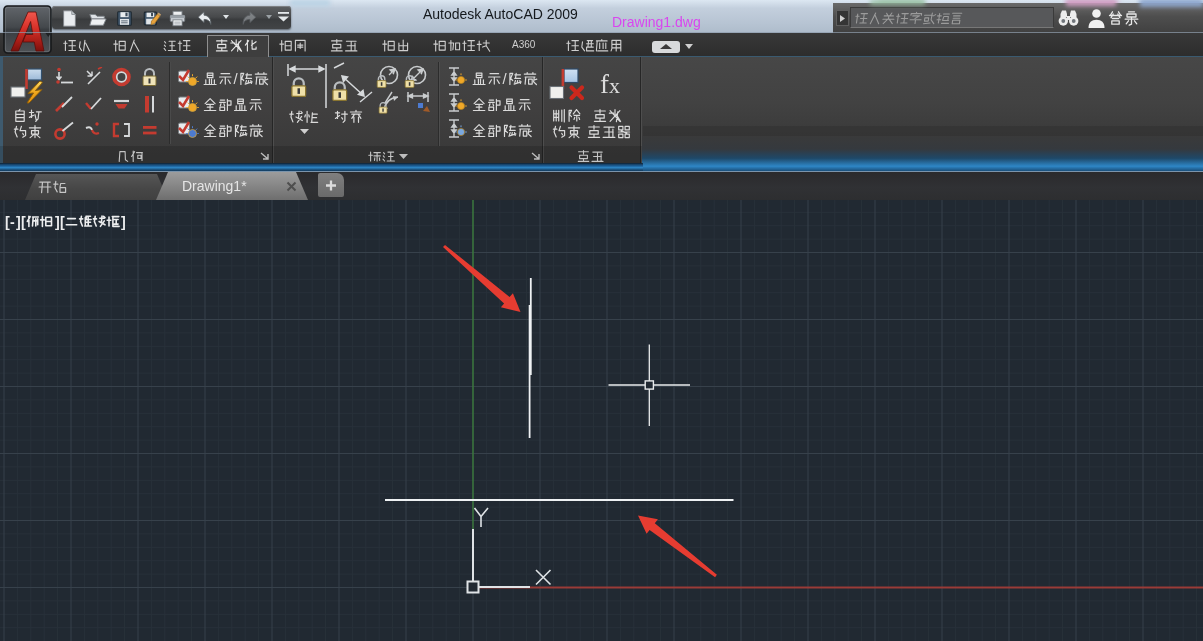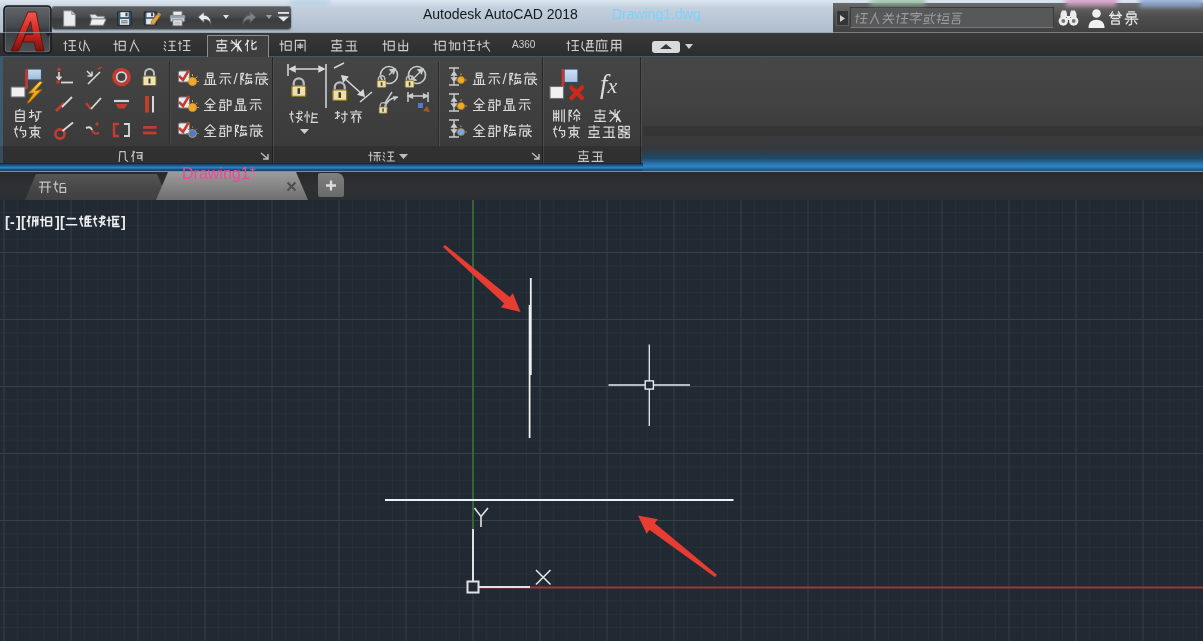--- a/index.html
+++ b/index.html
@@ -3,22 +3,22 @@
 html,body{margin:0;padding:0}
 #root{position:relative;width:1203px;height:641px;overflow:hidden;font-family:"Liberation Sans",sans-serif;background:#2d2d2d}
 .abs{position:absolute}
 </style></head><body>
 <div id="root">
 <div class="abs" style="left:0;top:0;width:1203px;height:33px;background:linear-gradient(180deg,#dce7f2 0%,#c3cfdd 25%,#b7c4d3 70%,#aebccb 100%)"></div>
 <div class="abs" style="left:878px;top:0;width:46px;height:8px;background:#9fc4a8;filter:blur(3px);opacity:.8"></div>
 <div class="abs" style="left:1066px;top:0;width:52px;height:9px;background:#cf9fc0;filter:blur(3px);opacity:.9"></div>
 <div class="abs" style="left:1140px;top:0;width:63px;height:10px;background:#8fa8cf;filter:blur(3px);opacity:.9"></div>
 <div class="abs" style="left:290px;top:0;width:40px;height:6px;background:#b9d2e4;filter:blur(2px)"></div>
-<div class="abs" style="left:423px;top:6px;font-size:14px;color:#14181c">Autodesk AutoCAD 2018</div>
-<div class="abs" style="left:612px;top:6px;font-size:14px;color:#7dd3fc">Drawing1.dwg</div>
+<div class="abs" style="left:423px;top:6px;font-size:14px;color:#14181c">Autodesk AutoCAD 2009</div>
+<div class="abs" style="left:612px;top:14px;font-size:14px;color:#d946ef">Drawing1.dwg</div>
 <div class="abs" style="left:0;top:33px;width:1203px;height:24px;background:linear-gradient(180deg,#383838,#2c2c2c)"></div>
 <div class="abs" style="left:0;top:55.5px;width:1203px;height:2px;background:#3a5a70"></div>
 <div class="abs" style="left:52px;top:6px;width:239px;height:23px;border-radius:3px;background:linear-gradient(180deg,#5e6062 0%,#47494b 48%,#3a3c3e 58%,#424446 100%);box-shadow:0 1px 2px rgba(0,0,0,.5), inset 0 1px 0 #7e8083"></div>
 <svg class="abs" style="left:3px;top:5px" width="49" height="49" viewBox="0 0 49 49">
 <defs>
         <linearGradient id="abg" x1="0" y1="0" x2="0" y2="1">
           <stop offset="0" stop-color="#62666b"></stop>
           <stop offset=".45" stop-color="#44484c"></stop>
           <stop offset=".5" stop-color="#393d41"></stop>
           <stop offset="1" stop-color="#4e5256"></stop>
@@ -443,21 +443,21 @@
         <path d="M1.7 3.4L1.7 13.9M4.2 3.4L4.2 13.9M6.7 3.4L6.7 13.9M1.7 6.9L6.7 6.9M1.7 10.4L6.7 10.4M9.8 3.1L9.8 14.3M12.3 2.7L12.3 14.9" stroke="#dadada" stroke-width="1.2" fill="none" stroke-linecap="round"></path>
         <path d="M17.1 3.4L17.1 14.3M17.1 3.4L19.5 3.4M19.5 3.4L17.5 7.6M17.5 7.6L19.5 9.7M24.5 2.7L21.3 6.9M24.5 2.7L27.9 6.9M22.0 8.3L27.6 8.3M24.8 8.3L24.8 13.9M22.7 10.4L22.0 12.5M26.9 10.4L27.6 12.5" stroke="#dadada" stroke-width="1.2" fill="none" stroke-linecap="round"></path>
       </g>
     </svg>
 <svg style="position:absolute;left:552.0px;top:123.0px;overflow:visible" width="32" height="18">
       <g>
         <path d="M3.5 3.4L2.1 9.0M2.1 9.0L4.2 13.9M4.9 6.2L1.4 6.2M8.4 3.4L7.0 7.6M7.0 7.6L12.6 7.6M12.6 7.6L12.6 12.5M12.6 12.5L9.8 14.3M9.8 10.4L10.5 11.8" stroke="#dadada" stroke-width="1.2" fill="none" stroke-linecap="round"></path>
         <path d="M16.4 4.8L27.6 4.8M22.0 2.7L22.0 14.6M18.5 7.6L25.5 7.6M18.5 7.6L18.5 11.1M25.5 7.6L25.5 11.1M18.5 11.1L25.5 11.1M21.3 11.1L17.1 14.6M22.7 11.1L26.9 14.6" stroke="#dadada" stroke-width="1.2" fill="none" stroke-linecap="round"></path>
       </g>
     </svg>
-<div class="abs" style="left:600px;top:69px;width:40px;height:34px;font-family:'Liberation Serif',serif;font-style:italic;font-size:27px;color:#dcdcdc">f<span style="font-size:22px">x</span></div>
+<div class="abs" style="left:600px;top:69px;width:40px;height:34px;font-family:'Liberation Serif',serif;font-size:27px;color:#dcdcdc">f<span style="font-size:22px">x</span></div>
 <svg style="position:absolute;left:593.0px;top:107.0px;overflow:visible" width="32" height="18">
       <g>
         <path d="M1.7 4.0L12.3 4.0M7.0 2.6L7.0 6.2M2.8 7.6L11.2 7.6M2.8 7.6L2.8 11.2M11.2 7.6L11.2 11.2M2.8 11.2L11.2 11.2M1.4 14.3L12.6 14.3M7.0 11.2L7.0 14.3" stroke="#dadada" stroke-width="1.2" fill="none" stroke-linecap="round"></path>
         <path d="M17.1 3.7L26.9 14.3M26.9 3.7L17.1 14.3M22.0 2.7L22.0 9.0M16.4 6.2L20.6 6.2M24.8 4.8L23.4 14.6M23.4 7.6L27.6 14.6" stroke="#dadada" stroke-width="1.2" fill="none" stroke-linecap="round"></path>
       </g>
     </svg>
 <svg style="position:absolute;left:586.5px;top:123.0px;overflow:visible" width="47" height="18">
       <g>
         <path d="M1.7 4.0L12.3 4.0M7.0 2.6L7.0 6.2M2.8 7.6L11.2 7.6M2.8 7.6L2.8 11.2M11.2 7.6L11.2 11.2M2.8 11.2L11.2 11.2M1.4 14.3L12.6 14.3M7.0 11.2L7.0 14.3" stroke="#dadada" stroke-width="1.2" fill="none" stroke-linecap="round"></path>
         <path d="M17.0 4.2L27.0 4.2M17.8 9.0L26.2 9.0M16.1 14.3L27.9 14.3M22.0 4.2L22.0 14.3M25.9 6.2L25.9 13.2" stroke="#dadada" stroke-width="1.2" fill="none" stroke-linecap="round"></path>
@@ -466,21 +466,21 @@
     </svg>
 <div class="abs" style="left:0;top:172px;width:1203px;height:28px;background:linear-gradient(180deg,#2a2a2c,#303134 55%,#2d2e30)"></div>
 <div class="abs" style="left:25px;top:174px;width:143px;height:26px;background:linear-gradient(180deg,#565656,#474747 55%,#404040);clip-path:polygon(11px 0, 132px 0, 143px 100%, 0 100%);"></div>
 <svg style="position:absolute;left:38.0px;top:178.0px;overflow:visible" width="32" height="18">
       <g>
         <path d="M1.7 4.1L12.3 4.1M1.1 9.0L12.9 9.0M4.5 4.1L3.6 14.6M9.8 4.1L9.8 14.6" stroke="#c6c6c6" stroke-width="1.2" fill="none" stroke-linecap="round"></path>
         <path d="M17.8 3.4L17.0 9.7M17.0 9.7L19.2 13.9M15.8 6.2L19.9 6.2M22.7 5.5L22.0 9.0M22.7 5.5L26.9 5.5M22.0 9.7L27.6 9.7M22.0 9.7L22.0 14.3M27.6 9.7L27.6 14.3M22.0 14.3L27.6 14.3" stroke="#c6c6c6" stroke-width="1.2" fill="none" stroke-linecap="round"></path>
       </g>
     </svg>
 <div class="abs" style="left:156px;top:172px;width:152px;height:28px;background:linear-gradient(180deg,#9c9c9c,#888888 45%,#6e6e6e);clip-path:polygon(12px 0, 140px 0, 152px 100%, 0 100%);"></div>
-<div class="abs" style="left:182px;top:165px;font-size:16px;color:#ec4899">Drawing1*</div>
+<div class="abs" style="left:182px;top:178px;font-size:14px;color:#e5e5e5">Drawing1*</div>
 <svg class="abs" style="left:286px;top:181px" width="11" height="11">
       <path d="M1.5 1.5 L9.5 9.5 M9.5 1.5 L1.5 9.5" stroke="#4e4e4e" stroke-width="2"></path>
     </svg>
 <div class="abs" style="left:318px;top:173px;width:26px;height:24px;background:linear-gradient(180deg,#7f7f7f,#6a6a6a);border-radius:2px 7px 2px 2px"></div>
 <svg class="abs" style="left:323px;top:178px" width="16" height="15">
       <path d="M8 2.5 V12.5 M3 7.5 H13" stroke="#dcdcdc" stroke-width="2.3"></path>
     </svg>
 <svg class="abs" style="left:0;top:200px" width="1203" height="441" viewBox="0 200 1203 441">
       <rect x="0" y="200" width="1203" height="441" fill="#212932"></rect>
       <path d="M17.4 200V641M30.8 200V641M44.2 200V641M57.6 200V641M84.4 200V641M97.8 200V641M111.2 200V641M124.6 200V641M151.4 200V641M164.8 200V641M178.2 200V641M191.6 200V641M218.4 200V641M231.8 200V641M245.2 200V641M258.6 200V641M285.4 200V641M298.8 200V641M312.2 200V641M325.6 200V641M352.4 200V641M365.8 200V641M379.2 200V641M392.6 200V641M419.4 200V641M432.8 200V641M446.2 200V641M459.6 200V641M486.4 200V641M499.8 200V641M513.2 200V641M526.6 200V641M553.4 200V641M566.8 200V641M580.2 200V641M593.6 200V641M620.4 200V641M633.8 200V641M647.2 200V641M660.6 200V641M687.4 200V641M700.8 200V641M714.2 200V641M727.6 200V641M754.4 200V641M767.8 200V641M781.2 200V641M794.6 200V641M821.4 200V641M834.8 200V641M848.2 200V641M861.6 200V641M888.4 200V641M901.8 200V641M915.2 200V641M928.6 200V641M955.4 200V641M968.8 200V641M982.2 200V641M995.6 200V641M1022.4 200V641M1035.8 200V641M1049.2 200V641M1062.6 200V641M1089.4 200V641M1102.8 200V641M1116.2 200V641M1129.6 200V641M1156.4 200V641M1169.8 200V641M1183.2 200V641M1196.6 200V641M0 212.3H1203M0 225.7H1203M0 239.1H1203M0 265.9H1203M0 279.3H1203M0 292.7H1203M0 306.1H1203M0 332.9H1203M0 346.3H1203M0 359.7H1203M0 373.1H1203M0 399.9H1203M0 413.3H1203M0 426.7H1203M0 440.1H1203M0 466.9H1203M0 480.3H1203M0 493.7H1203M0 507.1H1203M0 533.9H1203M0 547.3H1203M0 560.7H1203M0 574.1H1203M0 600.9H1203M0 614.3H1203M0 627.7H1203" stroke="#28313a" stroke-width="1"></path>

